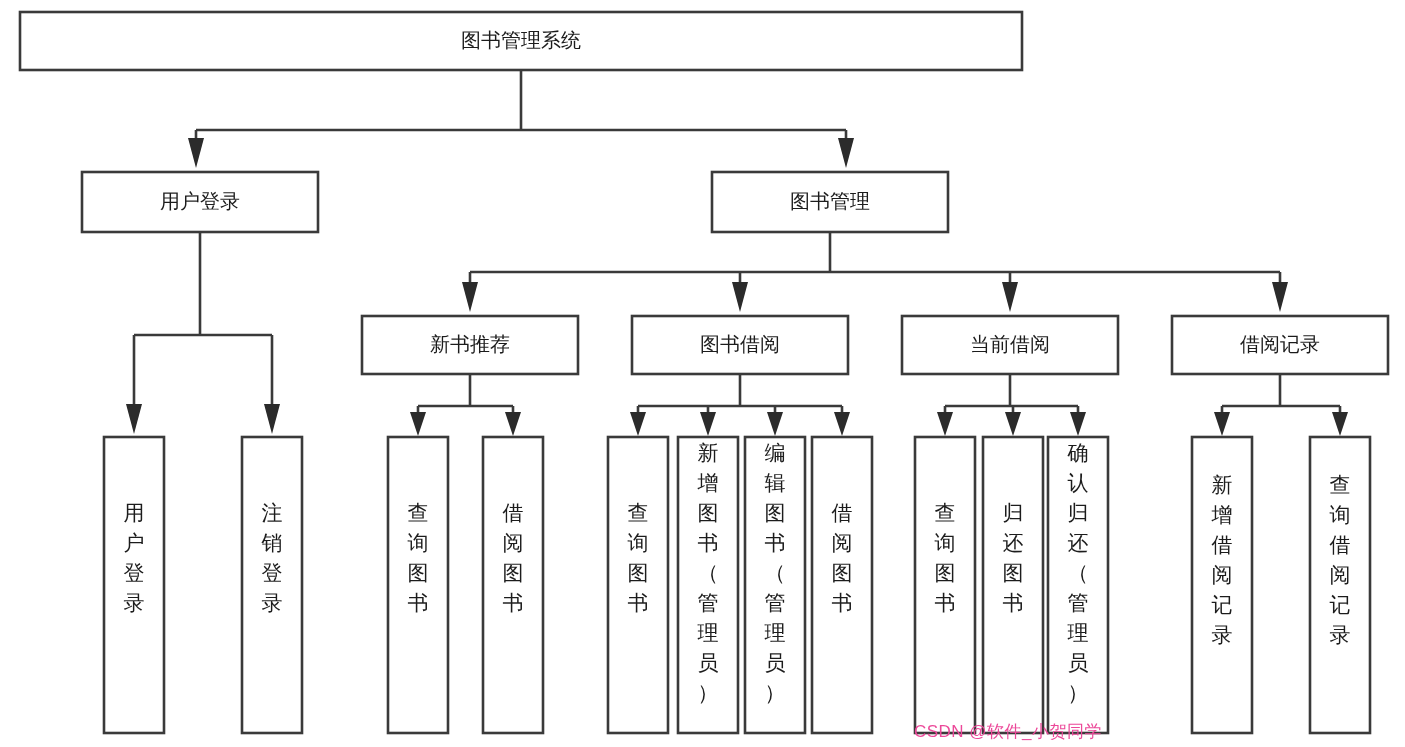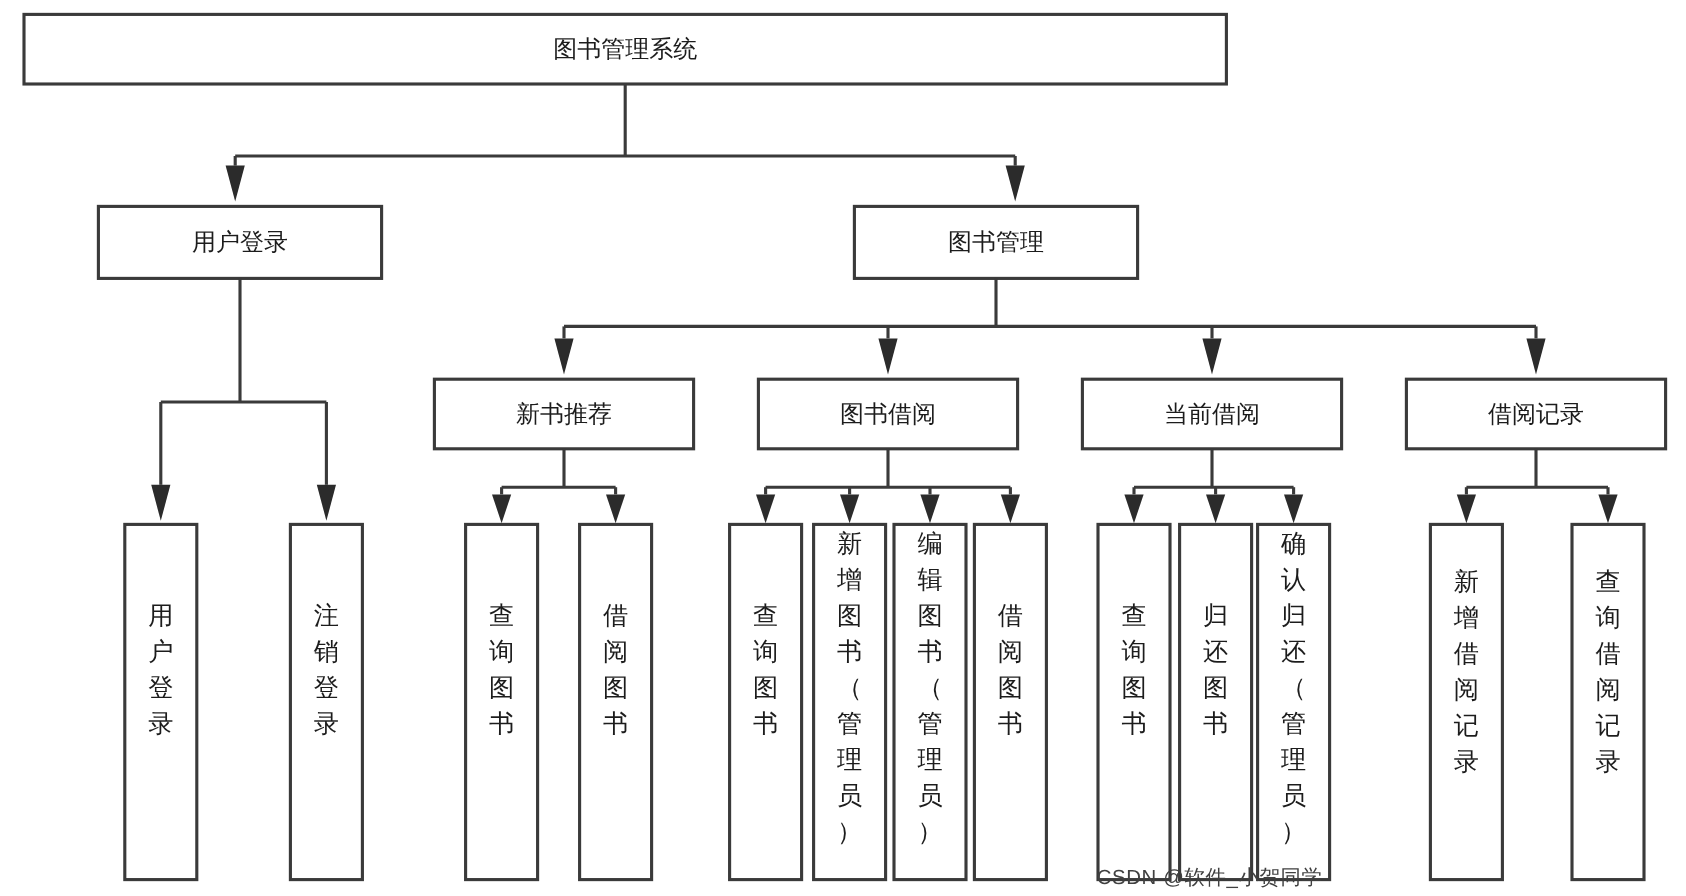--- a/index.html
+++ b/index.html
@@ -53,21 +53,21 @@
     font-size: 21px;
     fill: #1c1c1c;
     text-anchor: middle;
   }
   .watermark-text {
     position: absolute;
     right: 8px;
     bottom: 4px;
     font-family: "Liberation Sans", "DejaVu Sans", sans-serif;
     font-size: 17px;
-    color: #404040;
+    color: #ec4899;
     white-space: nowrap;
     letter-spacing: 0.5px;
     margin-top: 28px;
   }
 </style>
 </head>
 <body>
 
 <div id="diagram-root">
 

